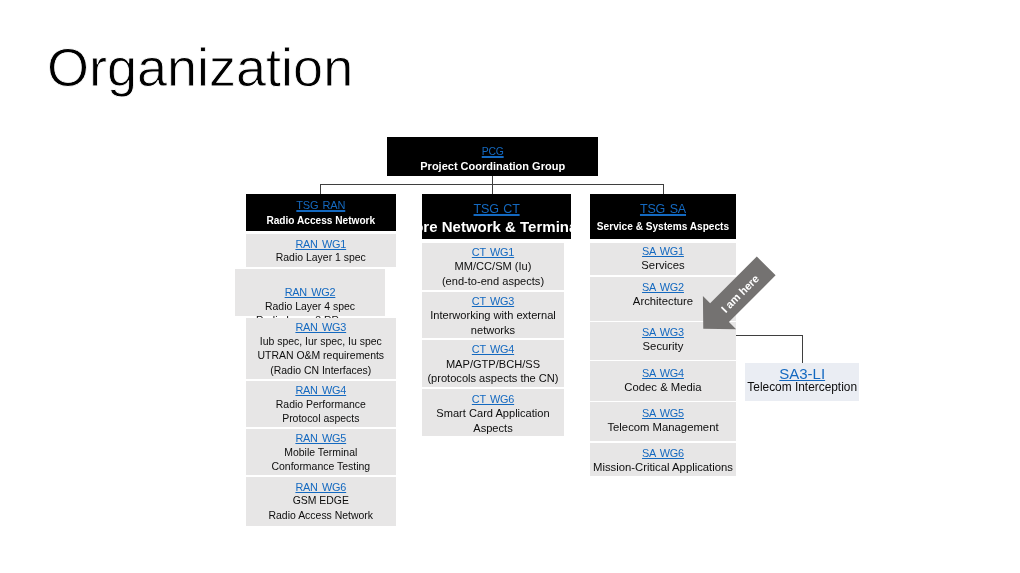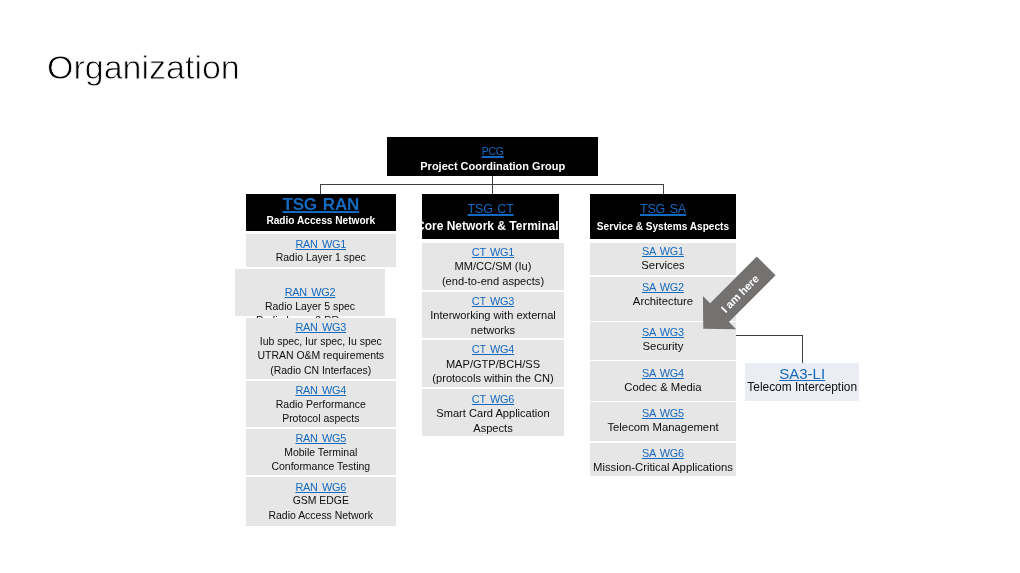--- a/index.html
+++ b/index.html
@@ -1,18 +1,18 @@
 <!DOCTYPE html>
 <html><head>
 <meta charset="utf-8">
 <style>
   html,body{margin:0;padding:0;background:#ffffff;}
   .slide{position:relative;width:1020px;height:573px;background:#ffffff;overflow:hidden;
          font-family:"Liberation Sans",sans-serif;filter:opacity(100%);}
-  .title{position:absolute;left:47.0px;top:45.35px;font-size:34px;
+  .title{position:absolute;left:47.0px;top:45.35px;font-size:54px;
          line-height:44px;color:#000000;white-space:nowrap;
          -webkit-text-stroke:0.8px #ffffff;}
   .hdr{position:absolute;background:#000000;display:flex;flex-direction:column;
        align-items:center;justify-content:center;box-sizing:border-box;}
   .hdr .lnk{color:#1469c0;text-decoration:underline;text-underline-offset:0.9px;
             text-decoration-thickness:1.5px;white-space:nowrap;display:inline-block;
             transform-origin:center;letter-spacing:-0.2px;word-spacing:1.4px;}
   .hdr .dsc{color:#ffffff;font-weight:bold;white-space:nowrap;}
   .row{position:absolute;background:#e7e6e6;text-align:center;box-sizing:border-box;
        padding-top:2.13px;}
@@ -34,38 +34,38 @@
 <body>
 
 <div class="slide">
   <div class="title">Organization</div>
 
   <div class="hdr" style="left:387.3px;top:136.5px;width:210.8px;height:39.2px;padding-top:6.05px;">
     <span class="lnk" style="font-size:10.4px;line-height:14.4px;">PCG</span>
     <span class="dsc" style="font-size:11.0px;line-height:14.4px;">Project Coordination Group</span>
   </div>
   <div class="hdr" style="left:245.8px;top:193.8px;width:150.0px;height:36.9px;padding-top:2.25px;">
-    <span class="lnk" style="font-size:17px;line-height:16.66px;font-weight:bold;">TSG RAN</span>
+    <span class="lnk" style="font-size:11px;line-height:16.66px;">TSG RAN</span>
     <span class="dsc" style="font-size:10.13px;line-height:16.66px;">Radio Access Network</span>
   </div>
-  <div class="hdr" style="left:422.1px;top:193.8px;width:137px;height:45.0px;padding-top:3.47px;">
+  <div class="hdr" style="left:422.1px;top:193.8px;width:149px;height:45.0px;padding-top:3.47px;">
     <span class="lnk" style="font-size:12.5px;line-height:17.15px;">TSG CT</span>
-    <span class="dsc" style="font-size:12px;line-height:17.15px;">Core Network &amp; Terminals</span>
+    <span class="dsc" style="font-size:15px;line-height:17.15px;">Core Network &amp; Terminals</span>
   </div>
   <div class="hdr" style="left:590.1px;top:193.8px;width:145.8px;height:45.0px;padding-top:3.1px;">
     <span class="lnk" style="font-size:12.5px;line-height:17.35px;">TSG SA</span>
     <span class="dsc" style="font-size:10.12px;line-height:17.35px;">Service &amp; Systems Aspects</span>
   </div>
   <div class="row row-ran" style="left:245.8px;top:234.3px;width:150.0px;height:33.2px;padding-top:2.43px;">
     <div class="lnk">RAN WG1</div>
     <div class="dsc">Radio Layer 1 spec</div>
   </div>
   <div class="row row-ran" style="left:235px;top:269.0px;width:150.0px;height:46.8px;padding-top:16px;">
     <div class="lnk">RAN WG2</div>
-    <div class="dsc">Radio Layer 5 spec</div>
+    <div class="dsc">Radio Layer 4 spec</div>
     <div class="dsc">Radio Layer 3 RR spec</div>
   </div>
   <div class="row row-ran" style="left:245.8px;top:317.6px;width:150.0px;height:61.4px;padding-top:2.43px;">
     <div class="lnk">RAN WG3</div>
     <div class="dsc">Iub spec, Iur spec, Iu spec</div>
     <div class="dsc">UTRAN O&amp;M requirements</div>
     <div class="dsc">(Radio CN Interfaces)</div>
   </div>
   <div class="row row-ran" style="left:245.8px;top:380.8px;width:150.0px;height:46.2px;padding-top:2.33px;">
     <div class="lnk">RAN WG4</div>
@@ -88,21 +88,21 @@
     <div class="dsc">(end-to-end aspects)</div>
   </div>
   <div class="row row-ct" style="left:422.1px;top:291.5px;width:141.8px;height:46.9px;padding-top:2.23px;">
     <div class="lnk">CT WG3</div>
     <div class="dsc">Interworking with external</div>
     <div class="dsc">networks</div>
   </div>
   <div class="row row-ct" style="left:422.1px;top:340.2px;width:141.8px;height:47.3px;padding-top:2.23px;">
     <div class="lnk">CT WG4</div>
     <div class="dsc">MAP/GTP/BCH/SS</div>
-    <div class="dsc">(protocols within the CN)</div>
+    <div class="dsc">(protocols aspects the CN)</div>
   </div>
   <div class="row row-ct" style="left:422.1px;top:389.3px;width:141.8px;height:47.1px;padding-top:2.23px;">
     <div class="lnk">CT WG6</div>
     <div class="dsc">Smart Card Application</div>
     <div class="dsc">Aspects</div>
   </div>
   <div class="row row-sa" style="left:590.1px;top:242.5px;width:145.8px;height:32.9px;padding-top:1.33px;">
     <div class="lnk">SA WG1</div>
     <div class="dsc">Services</div>
   </div>

